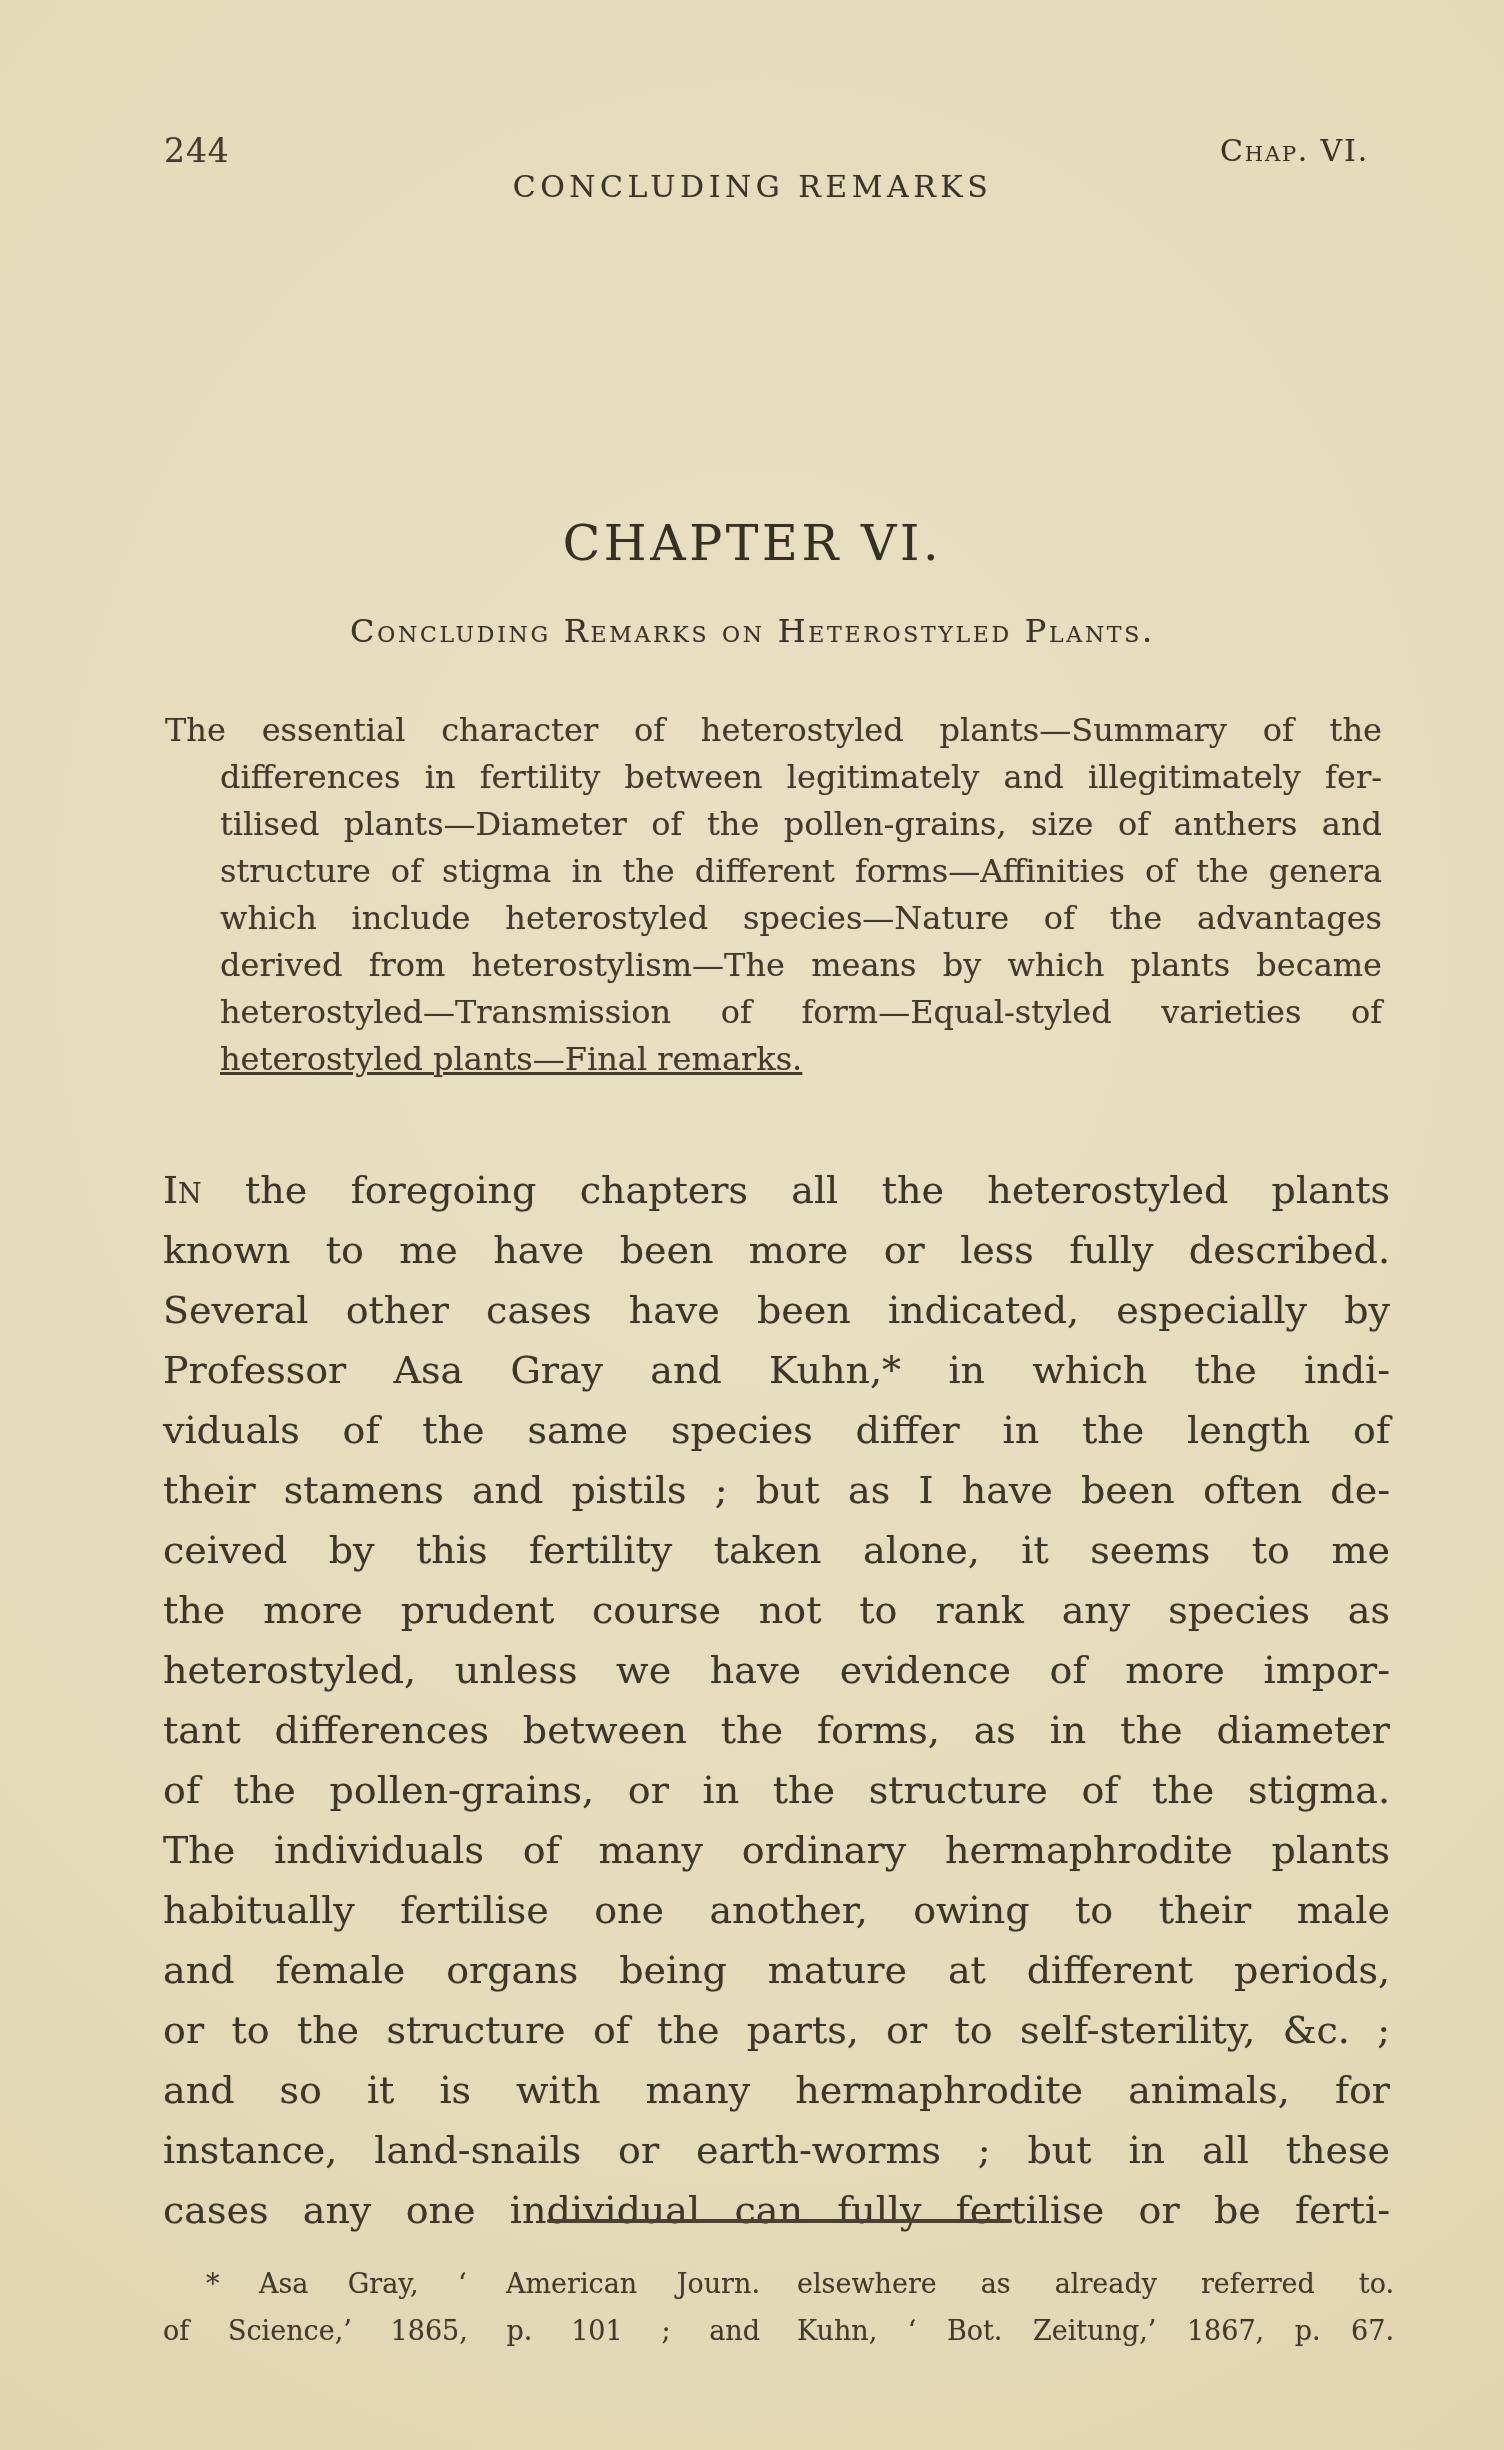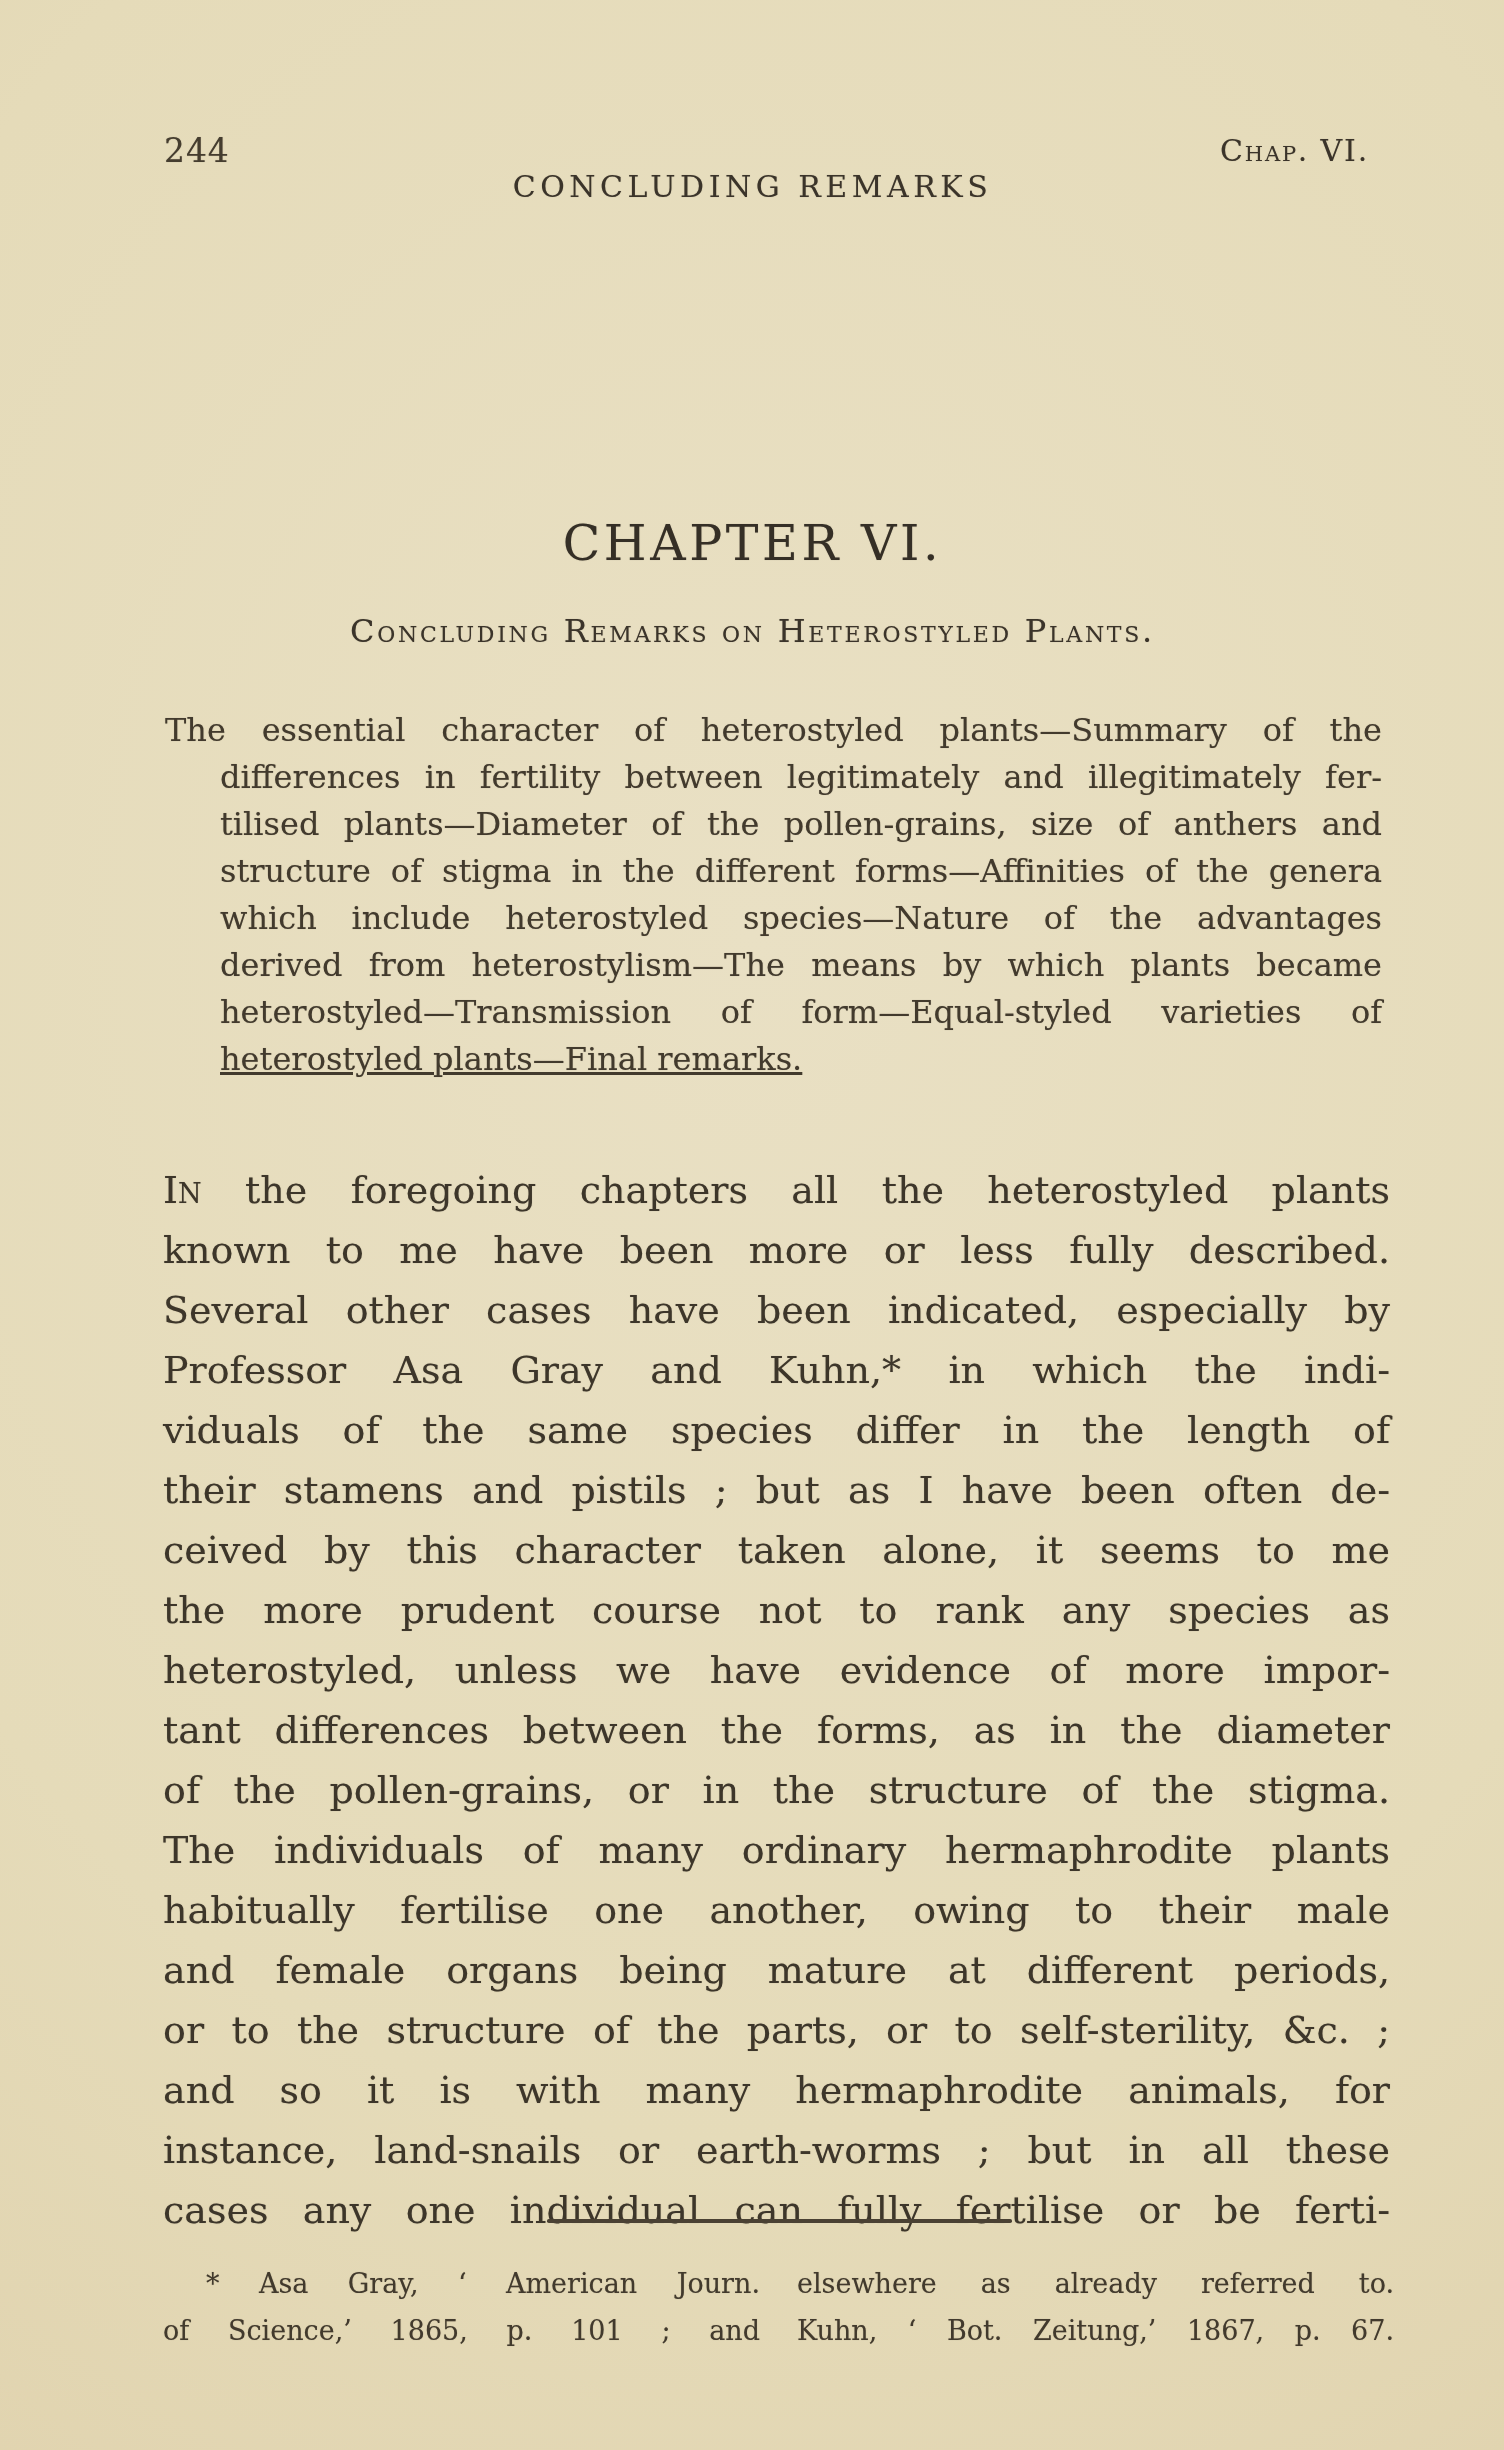--- a/index.html
+++ b/index.html
@@ -172,21 +172,21 @@
     </section>
 
   <section class="body-text">
     <div class="body-line"><span class="smallcaps-word">In</span><span> the foregoing chapters all the heterostyled plants</span></div>
     <div>
         <div class="body-line">known to me have been more or less fully described.</div>
         <div class="body-line">Several other cases have been indicated, especially by</div>
         <div class="body-line">Professor Asa Gray and Kuhn,* in which the indi-</div>
         <div class="body-line">viduals of the same species differ in the length of</div>
         <div class="body-line">their stamens and pistils ; but as I have been often de-</div>
-        <div class="body-line">ceived by this character taken alone, it seems to me</div>
+        <div class="body-line">ceived by this fertility taken alone, it seems to me</div>
         <div class="body-line">the more prudent course not to rank any species as</div>
         <div class="body-line">heterostyled, unless we have evidence of more impor-</div>
         <div class="body-line">tant differences between the forms, as in the diameter</div>
         <div class="body-line">of the pollen-grains, or in the structure of the stigma.</div>
         <div class="body-line">The individuals of many ordinary hermaphrodite plants</div>
         <div class="body-line">habitually fertilise one another, owing to their male</div>
         <div class="body-line">and female organs being mature at different periods,</div>
         <div class="body-line">or to the structure of the parts, or to self-sterility, &amp;c. ;</div>
         <div class="body-line">and so it is with many hermaphrodite animals, for</div>
         <div class="body-line">instance, land-snails or earth-worms ; but in all these</div>

